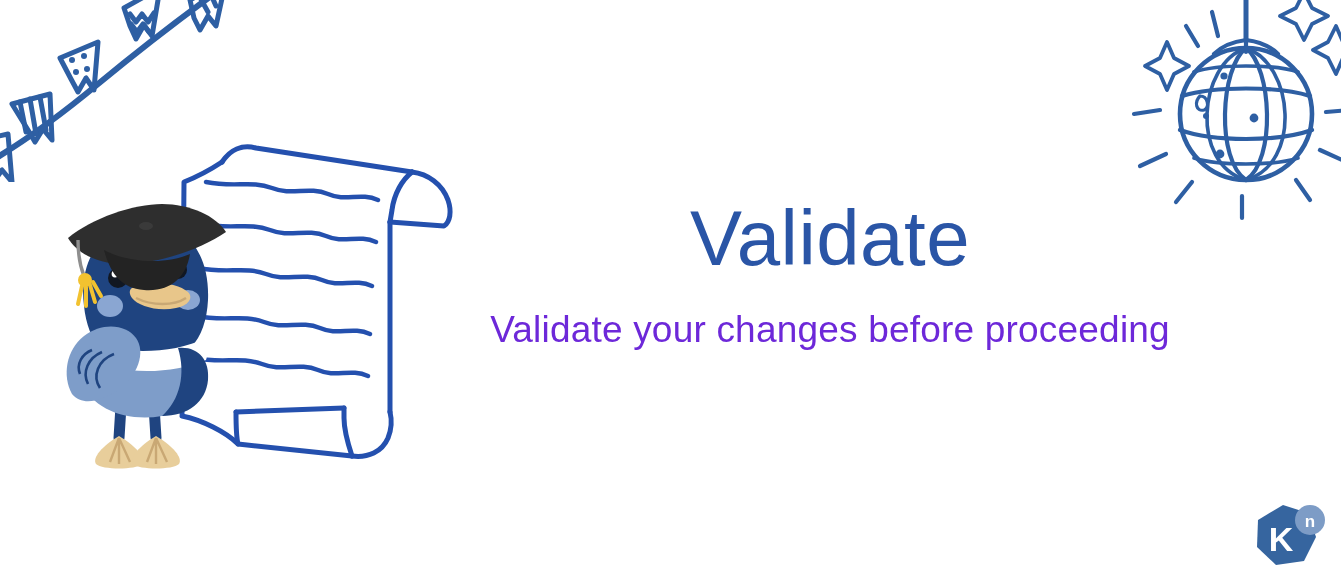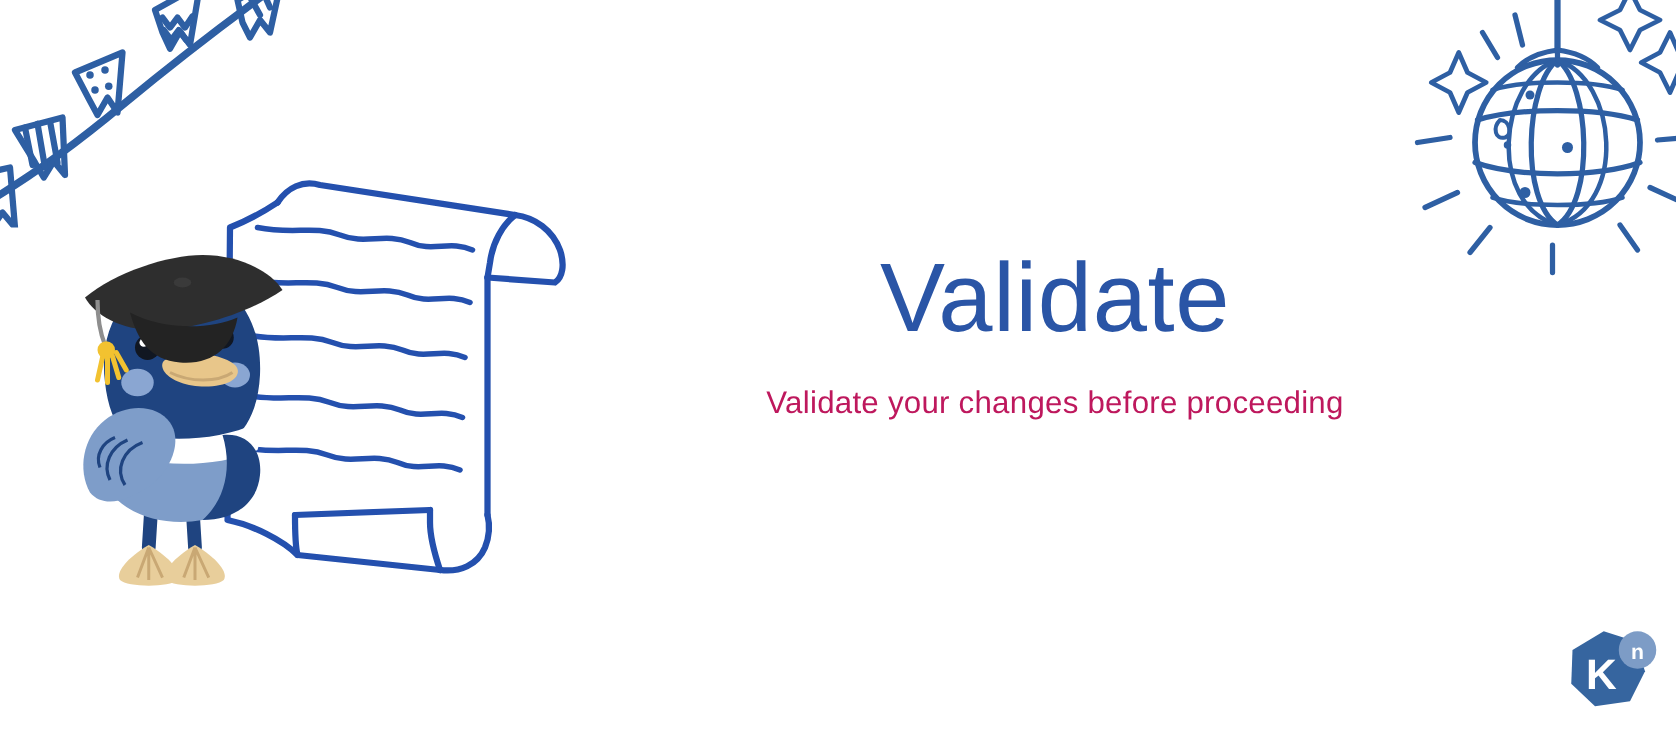--- a/index.html
+++ b/index.html
@@ -26,39 +26,39 @@
     pointer-events: none;
   }
   #bunting-art   { left: -6px;   top: -8px;  width: 240px; height: 190px; }
   #discoball-art { left: 1120px; top: -10px; width: 230px; height: 240px; }
   #scroll-art    { left: 176px;  top: 126px; width: 300px; height: 340px; }
   #bird-art      { left: 58px;   top: 188px; width: 180px; height: 285px; }
 
   
   .text-block {
     position: absolute;
-    left: 484px;
+    left: 470px;
     top: 196px;
     width: 720px;
     text-align: center;
   }
   .page-title {
     font-size: 78px;
     line-height: 1.08;
     font-weight: 400;
     color: #2A55A6;
     letter-spacing: 0.5px;
     margin: 0;
     white-space: nowrap;
   }
   .page-subtitle {
-    font-size: 25px;
+    font-size: 37px;
     line-height: 1.3;
     font-weight: 400;
-    color: #be185d;
+    color: #6d28d9;
     margin: 26px 0 0 0;
     letter-spacing: 0.2px;
     white-space: nowrap;
   }
 
   
   #brand-logo {
     position: absolute;
     left: 1252px;
     top: 503px;

